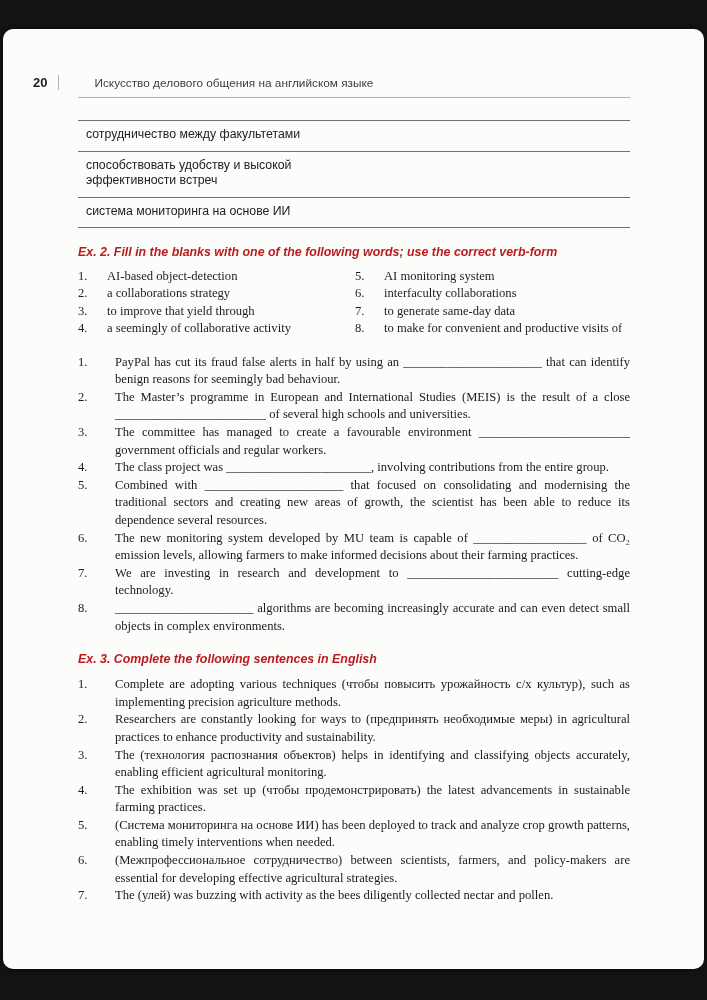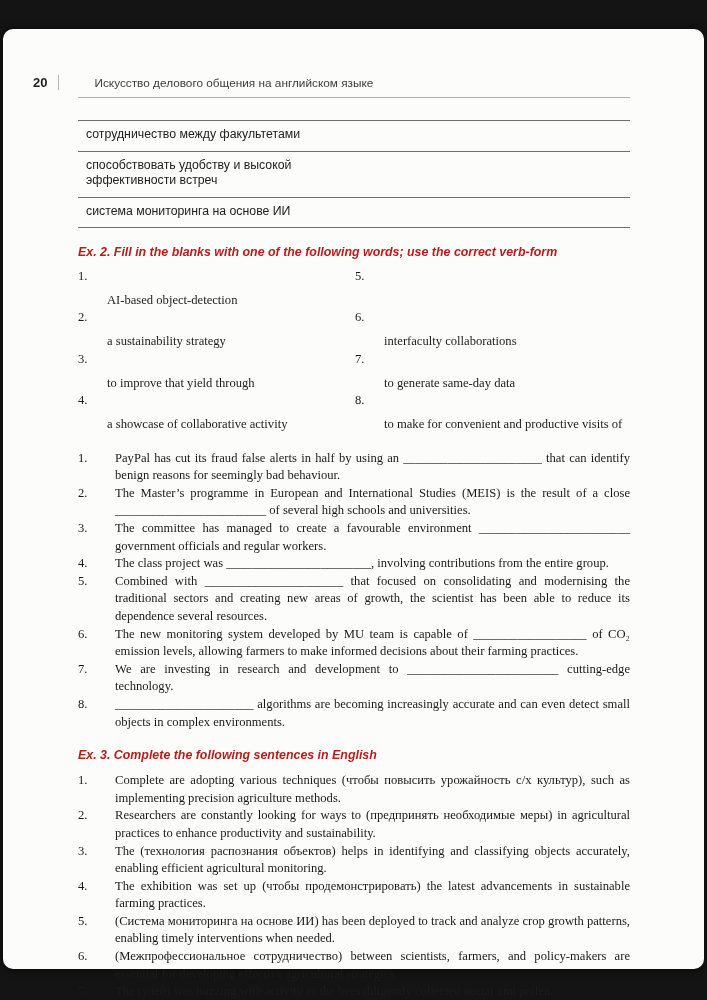--- a/index.html
+++ b/index.html
@@ -33,21 +33,21 @@
   
   .exh { margin:17px 0 0 45px; font-family:"Liberation Sans", sans-serif;
     font-weight:bold; font-style:italic; font-size:12.4px; color:#b91c1c; }
 
   
   .wordgrid { margin:9px 0 0 45px; display:grid;
     grid-template-columns:277px 1fr;
     font-size:12.6px; line-height:17.4px; color:#1d1d1d; }
   .witem { display:flex; }
   .wnum { width:29px; flex:none; }
-  .wtext { flex:1; padding-right:4px;margin-top:24px; }
+  .wtext { flex:1; padding-right:4px; }
 
   
   .slist { margin:16px 0 0 45px; font-size:12.6px; line-height:17.6px; color:#1b1b1b; }
   .slist.ex3 { margin-top:10px; }
   .sitem { display:flex; }
   .snum { width:29px; flex:none; }
   .stext { flex:1; text-align:justify;margin-left:8px; }
 </style>
 </head>
 <body>
@@ -76,40 +76,41 @@
 
     <div class="exh">Ex. 2. Fill in the blanks with one of the following words; use the correct verb-form</div>
 
     <div class="wordgrid">
       <div class="witem">
         <span class="wnum">1.</span>
         <span class="wtext">AI-based object-detection</span>
       </div>
       <div class="witem">
         <span class="wnum">5.</span>
+        <span class="wtext">AI monitoring system</span>
       </div>
       <div class="witem">
         <span class="wnum">2.</span>
-        <span class="wtext">a sustainability strategy</span>
+        <span class="wtext">a collaborations strategy</span>
       </div>
       <div class="witem">
         <span class="wnum">6.</span>
         <span class="wtext">interfaculty collaborations</span>
       </div>
       <div class="witem">
         <span class="wnum">3.</span>
         <span class="wtext">to improve that yield through</span>
       </div>
       <div class="witem">
         <span class="wnum">7.</span>
         <span class="wtext">to generate same-day data</span>
       </div>
       <div class="witem">
         <span class="wnum">4.</span>
-        <span class="wtext">a showcase of collaborative activity</span>
+        <span class="wtext">a seemingly of collaborative activity</span>
       </div>
       <div class="witem">
         <span class="wnum">8.</span>
         <span class="wtext">to make for convenient and productive visits of</span>
       </div>
     </div>
 
     <div class="slist">
       <div class="sitem">
         <span class="snum">1.</span>

